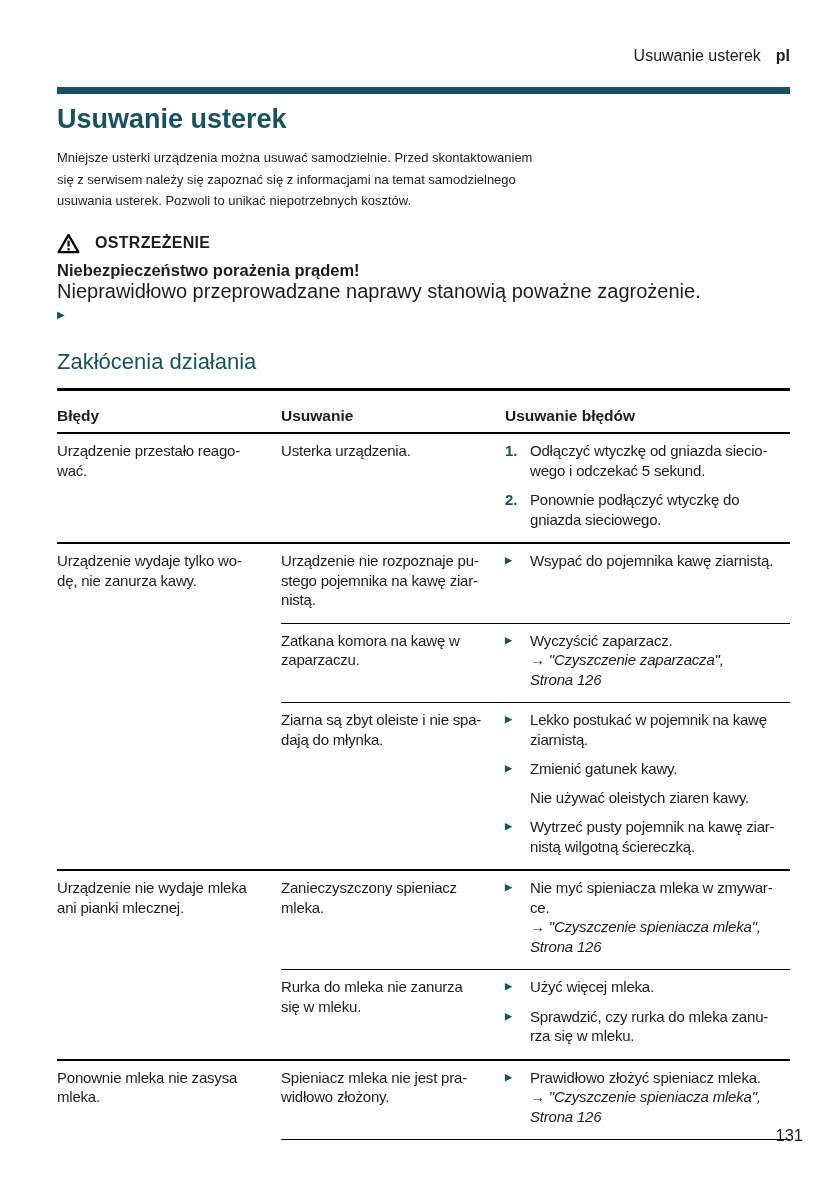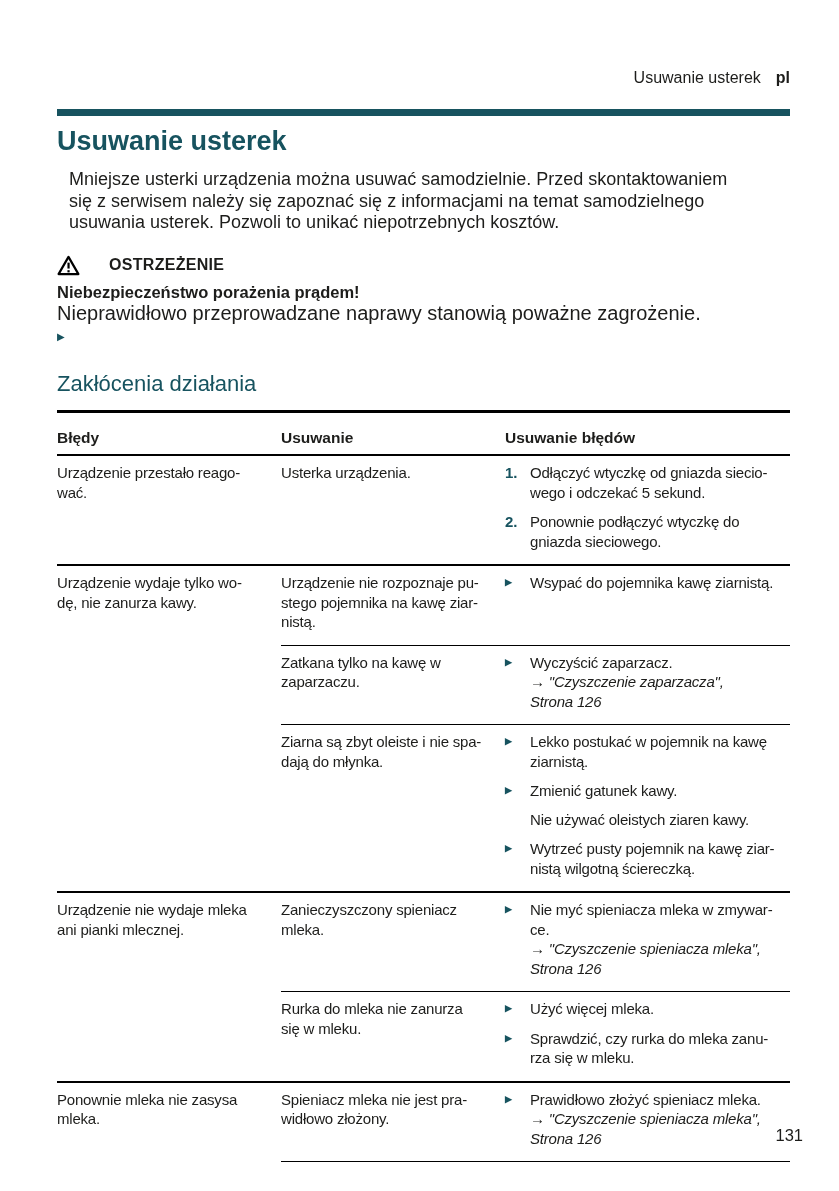--- a/index.html
+++ b/index.html
@@ -7,38 +7,38 @@
   html,body { margin:0; padding:0; }
   body {
     width:839px; height:1191px; background:#fff;
     font-family:"Liberation Sans", sans-serif; color:var(--ink);
     position:relative; overflow:hidden;
   }
   .page { padding:46px 49px 0 57px; height:100%; position:relative; }
 
   
   .running-head {
-    text-align:right; font-size:16px; line-height:20px; margin-bottom:21px;margin-top:22px;
+    text-align:right; font-size:16px; line-height:20px; margin-bottom:21px;
   }
   .running-head .lang { font-weight:bold; margin-left:15px; }
 
   .title-bar { height:7px; background:var(--accent); }
 
   h1.doc-title {
     color:var(--accent); font-size:27px; line-height:32px;
     font-weight:bold; margin:9px 0 12px;
   }
 
   .intro {
-    font-size:18px; line-height:21.5px; white-space:pre; margin:0 12px 21px;
+    font-size:13px; line-height:21.5px; white-space:pre; margin:0 0 21px;
   }
 
   
   .warning { margin:0 0 15px; }
-  .warn-head { display:flex; align-items:center; gap:29px; margin-bottom:6px; }
+  .warn-head { display:flex; align-items:center; gap:15px; margin-bottom:6px; }
   .warn-head .label { font-weight:bold; font-size:16px; letter-spacing:0.3px; }
   .warn-title { font-weight:bold; font-size:16.5px; line-height:21.5px; margin:0; }
   .warn-body  { font-size:20px; line-height:21.5px; margin:0; }
   .warn-action { display:flex; gap:10px; font-size:16.5px; line-height:21.5px; margin-top:1px; }
   .warn-action .mk { color:var(--accent); font-size:10px; line-height:21.5px; flex:none; width:12px; }
   .warn-action .txt { white-space:pre; }
 
   h2.section-title {
     color:var(--accent); font-size:22px; line-height:26px;
     font-weight:normal; margin:24px 0 13px;
@@ -157,21 +157,21 @@
           <div class="rem">
             <span class="mk bullet">▶</span>
             <div>
                 <div class="txt">Wsypać do pojemnika kawę ziarnistą.</div>
               </div>
           </div>
         </td>
       </tr>
 
       <tr>
-        <td class="thin pre">Zatkana tylko na kawę w
+        <td class="thin pre">Zatkana komora na kawę w
 zaparzaczu.</td>
         <td class="thin">
           <div class="rem">
             <span class="mk bullet">▶</span>
             <div>
               <div class="txt">Wyczyścić zaparzacz.</div>
               <div class="ref">→ "Czyszczenie zaparzacza",
 Strona 126</div>
             </div>
           </div>

